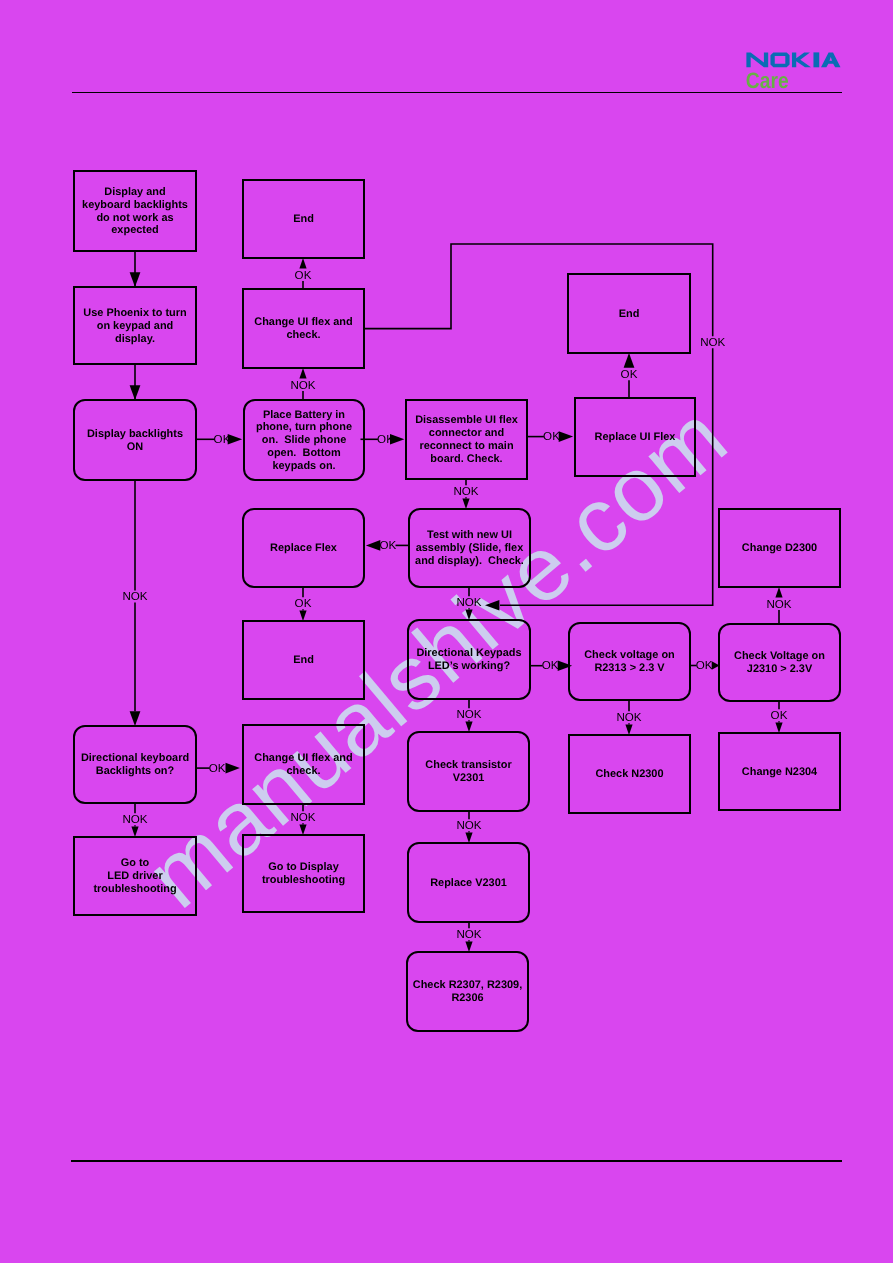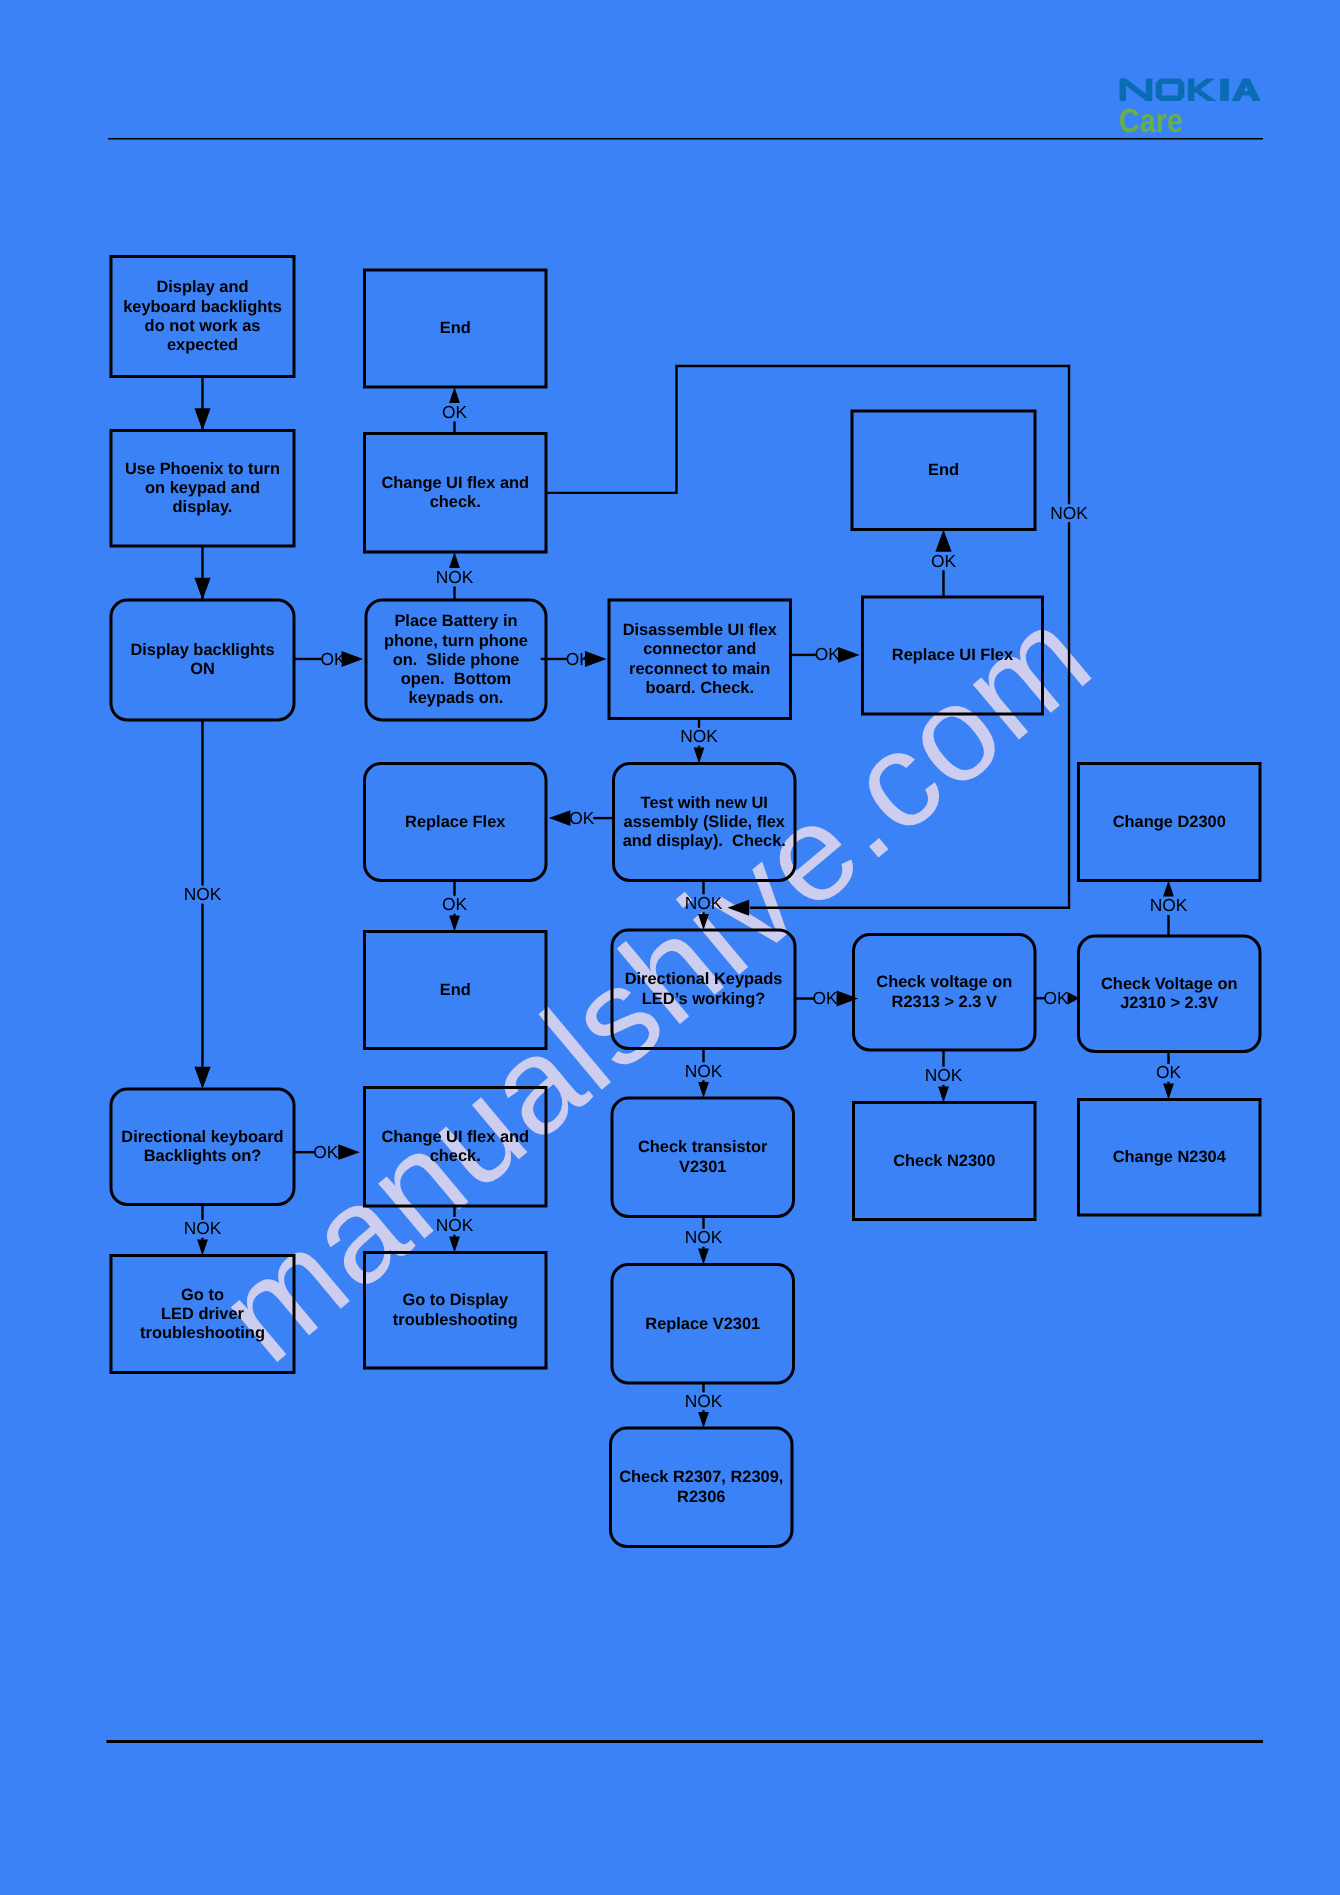--- a/index.html
+++ b/index.html
@@ -1,17 +1,17 @@
 <!DOCTYPE html>
 <html><head>
 <meta charset="utf-8">
 <style>
   html,body{margin:0;padding:0;background:#fff;}
   body{width:893px;height:1263px;font-family:"Liberation Sans",sans-serif;position:relative;overflow:hidden;-webkit-font-smoothing:antialiased;text-rendering:geometricPrecision;}
-  #page{position:absolute;left:0;top:0;width:893px;height:1263px;background:#3b82f6;}
+  #page{position:absolute;left:0;top:0;width:893px;height:1263px;background:#d946ef;}
   #brand{position:absolute;left:744px;top:48px;}
   #headrule{position:absolute;left:71.8px;top:91.6px;width:770px;height:1.5px;background:#000;}
   #footrule{position:absolute;left:71px;top:1159.7px;width:771px;height:2.1px;background:#000;}
   #wmlayer{position:absolute;left:0;top:0;width:893px;height:1263px;pointer-events:none;}
   #chart{position:absolute;left:0;top:0;}
   .bx{fill:none;stroke:#000000;stroke-width:2.0;}
   .ln{stroke:#000000;stroke-width:1.6;fill:none;}
   .ah{fill:#000000;stroke:none;}
   .tx{font-size:10.95px;font-weight:bold;fill:#000;text-anchor:middle;font-family:"Liberation Sans",sans-serif;white-space:pre;}
   .lb{font-size:11.6px;fill:#000;text-anchor:middle;font-family:"Liberation Sans",sans-serif;}

